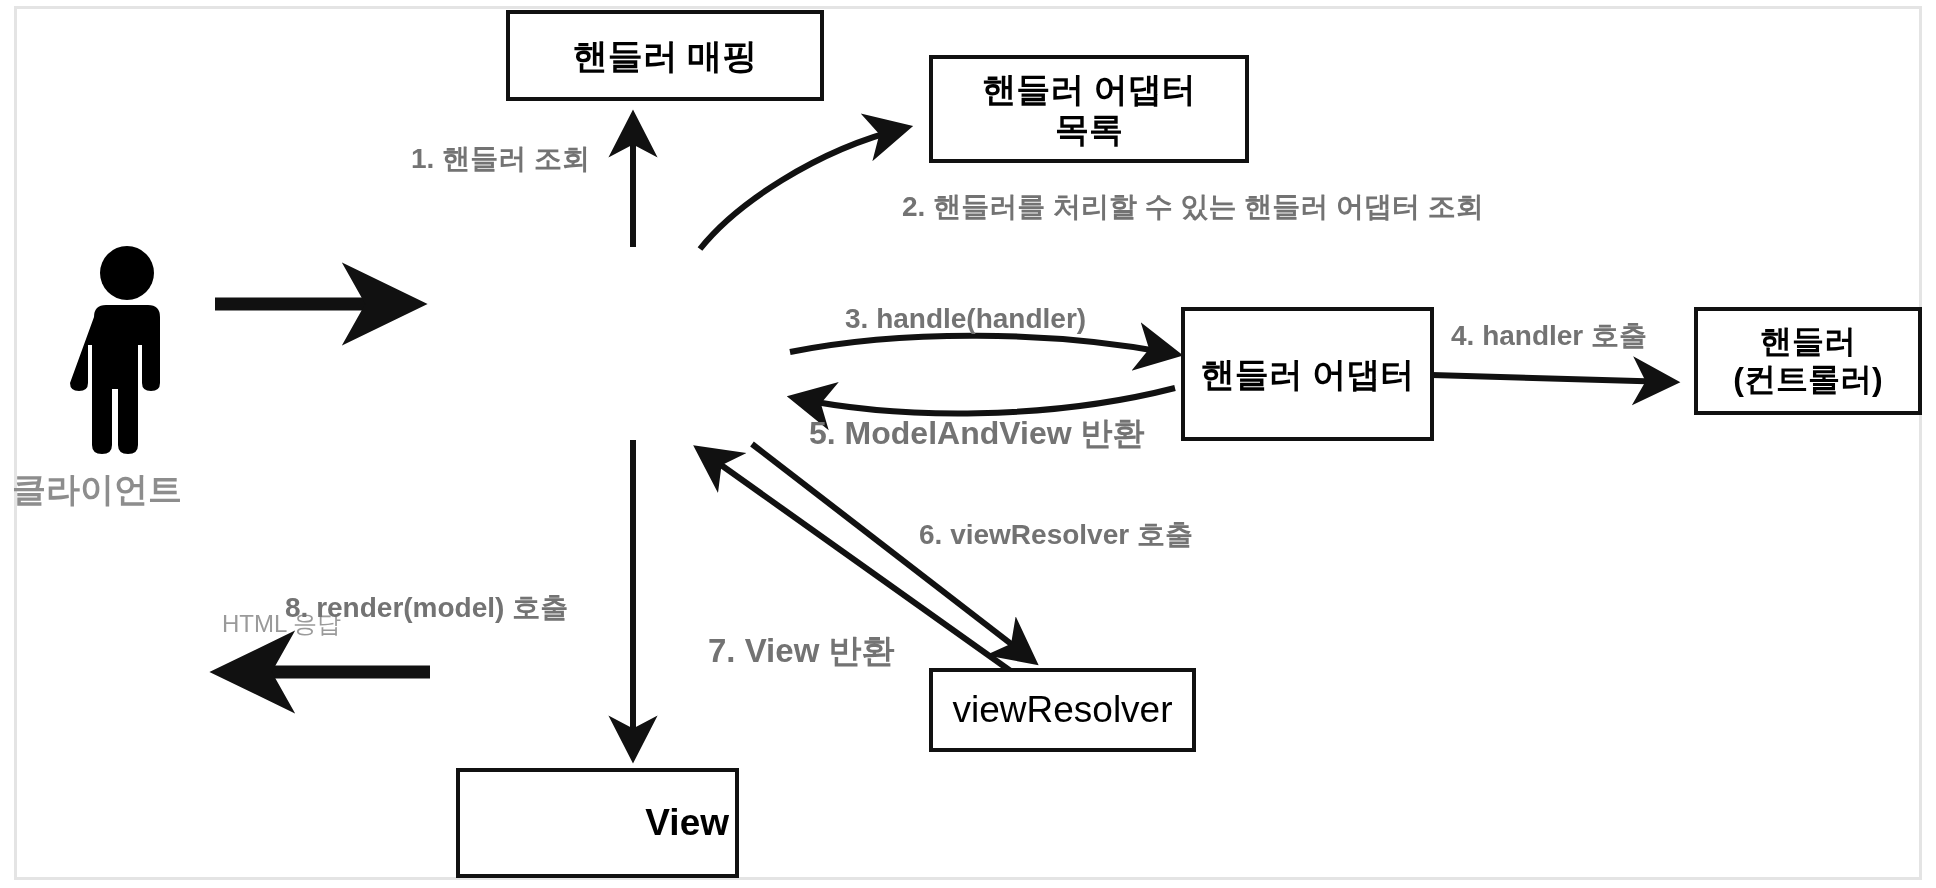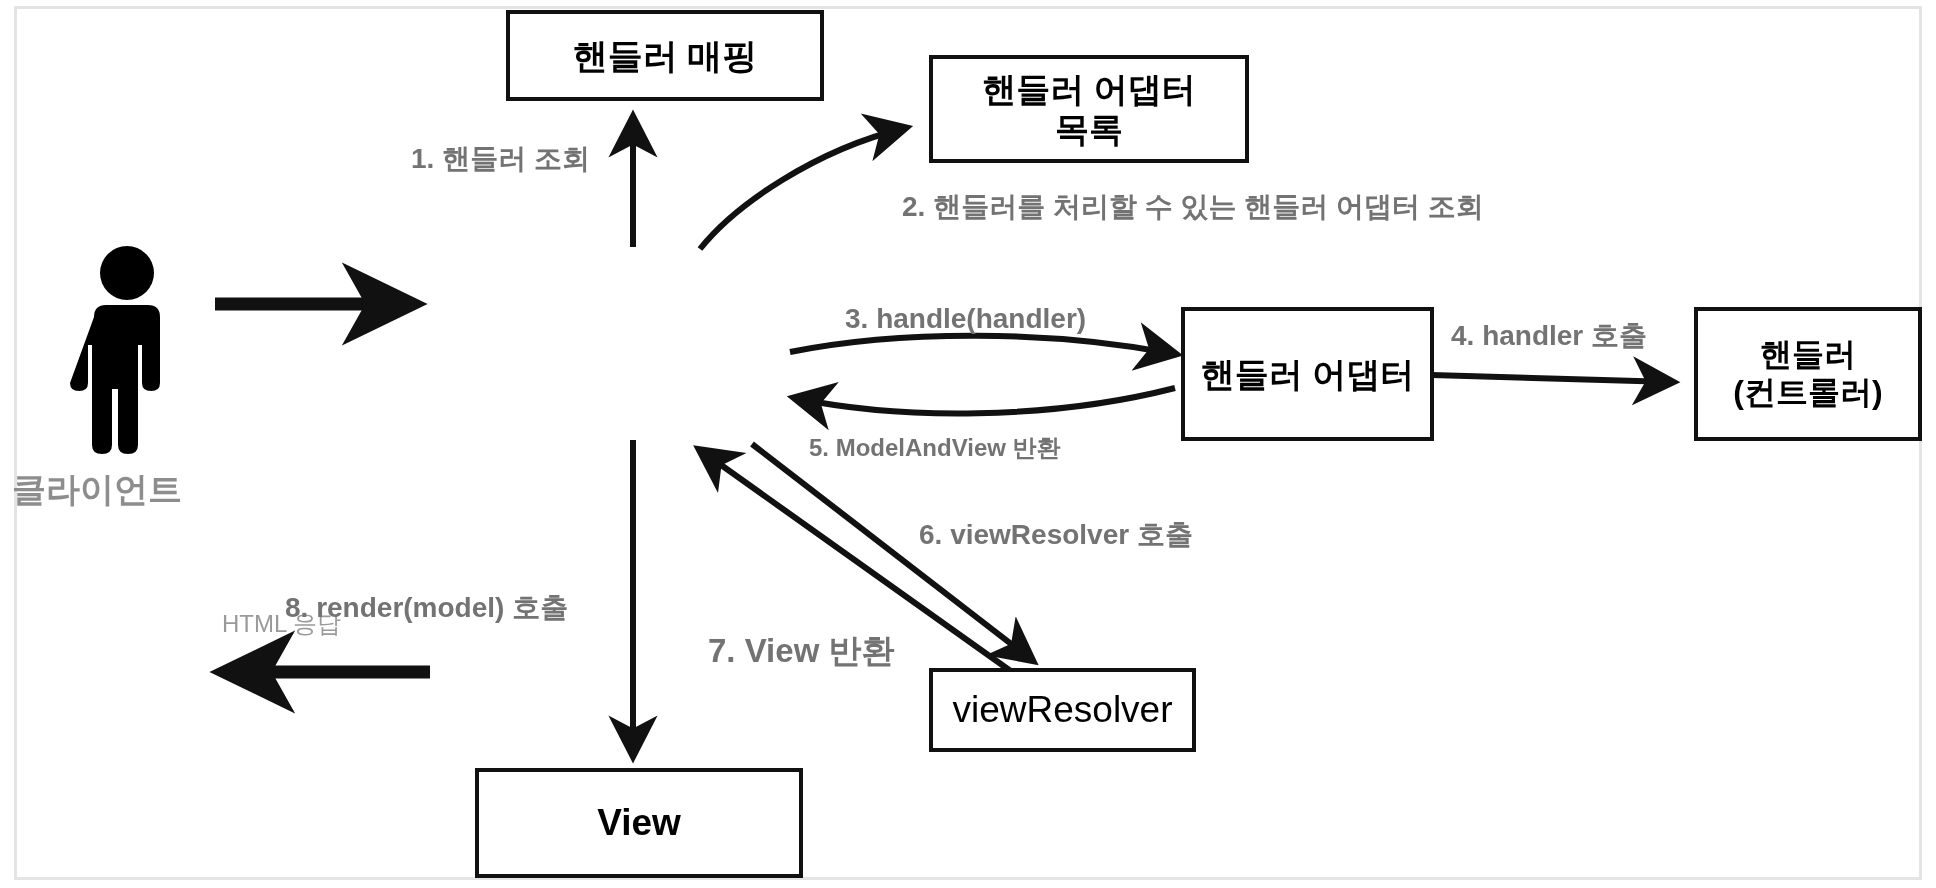--- a/index.html
+++ b/index.html
@@ -151,45 +151,45 @@
   <div class="node" style="left:929px; top:55px; width:320px; height:108px; font-size:34px;">
     <span class="node-label">핸들러 어댑터
 목록</span>
   </div>
 
 
   <div class="node" style="left:1181px; top:307px; width:253px; height:134px; font-size:34px;">
     <span class="node-label">핸들러 어댑터</span>
   </div>
 
-  <div class="node" style="left:1694px; top:307px; width:228px; height:134px; font-size:32px;">
+  <div class="node" style="left:1694px; top:307px; width:228px; height:108px; font-size:32px;">
     <span class="node-label">핸들러
 (컨트롤러)</span>
   </div>
 
   <div class="node latin" style="left:929px; top:668px; width:267px; height:84px; font-size:37px;">
     <span class="node-label">viewResolver</span>
   </div>
 
-  <div class="node latin" style="left:475px; top:768px; width:328px; height:110px; font-size:37px; font-weight:700;">
+  <div class="node latin" style="left:456px; top:768px; width:283px; height:110px; font-size:37px; font-weight:700;justify-content:flex-end;">
     <span class="node-label">View</span>
   </div>
 
 
   <div class="edge-label light" style="left:222px; top:608px; font-size:24px;">HTML 응답</div>
 
   <div class="edge-label" style="left:411px; top:140px; font-size:28px;">1. 핸들러 조회</div>
 
   <div class="edge-label" style="left:902px; top:188px; font-size:28px;">2. 핸들러를 처리할 수 있는 핸들러 어댑터 조회</div>
 
   <div class="edge-label" style="left:845px; top:303px; font-size:28px;">3. handle(handler)</div>
 
   <div class="edge-label" style="left:1451px; top:317px; font-size:28px;">4. handler 호출</div>
 
-  <div class="edge-label" style="left:809px; top:432px; font-size:24px;">5. ModelAndView 반환</div>
+  <div class="edge-label" style="left:809px; top:412px; font-size:32px;">5. ModelAndView 반환</div>
 
   <div class="edge-label" style="left:919px; top:516px; font-size:28px;">6. viewResolver 호출</div>
 
   <div class="edge-label" style="left:708px; top:629px; font-size:33px;">7. View 반환</div>
 
   <div class="edge-label" style="left:285px; top:589px; font-size:28px;text-align:center;">8. render(model) 호출</div>
 
 </div>
 
 </body></html>

